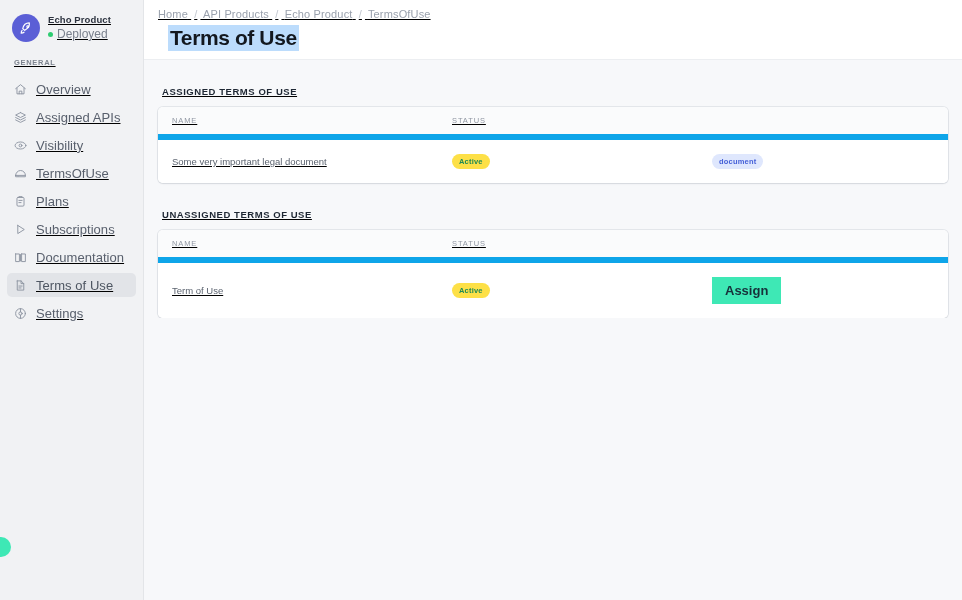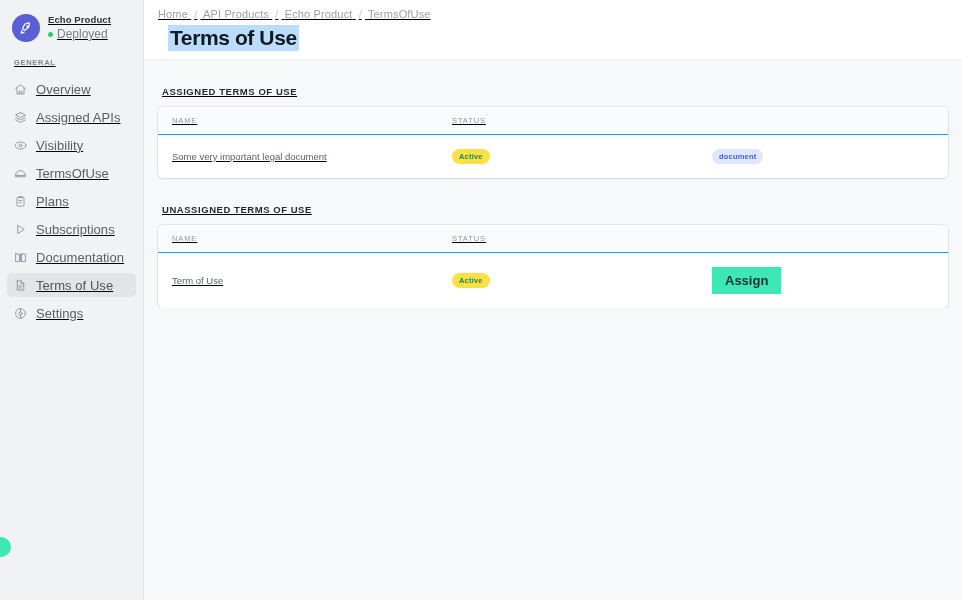--- a/index.html
+++ b/index.html
@@ -156,21 +156,21 @@
   }
   table { width: 100%; border-collapse: collapse; table-layout: fixed; }
   thead tr { background: #fafbfc; }
   th {
     text-align: left;
     font-size: 7.5px;
     font-weight: normal;
     letter-spacing: .9px;
     color: #9097a3;
     padding: 9px 0 9px 14px;
-    border-bottom: 1px solid #0ea5e9;
+    border-bottom: 6px solid #0ea5e9;
   }
   td {
     padding: 14px 0 14px 14px;
     font-size: 9.5px;
     color: #5b636f;
     vertical-align: middle;
     background: #ffffff;
   }
   .col-name   { width: 280px; }
   .col-status { width: 260px; }

